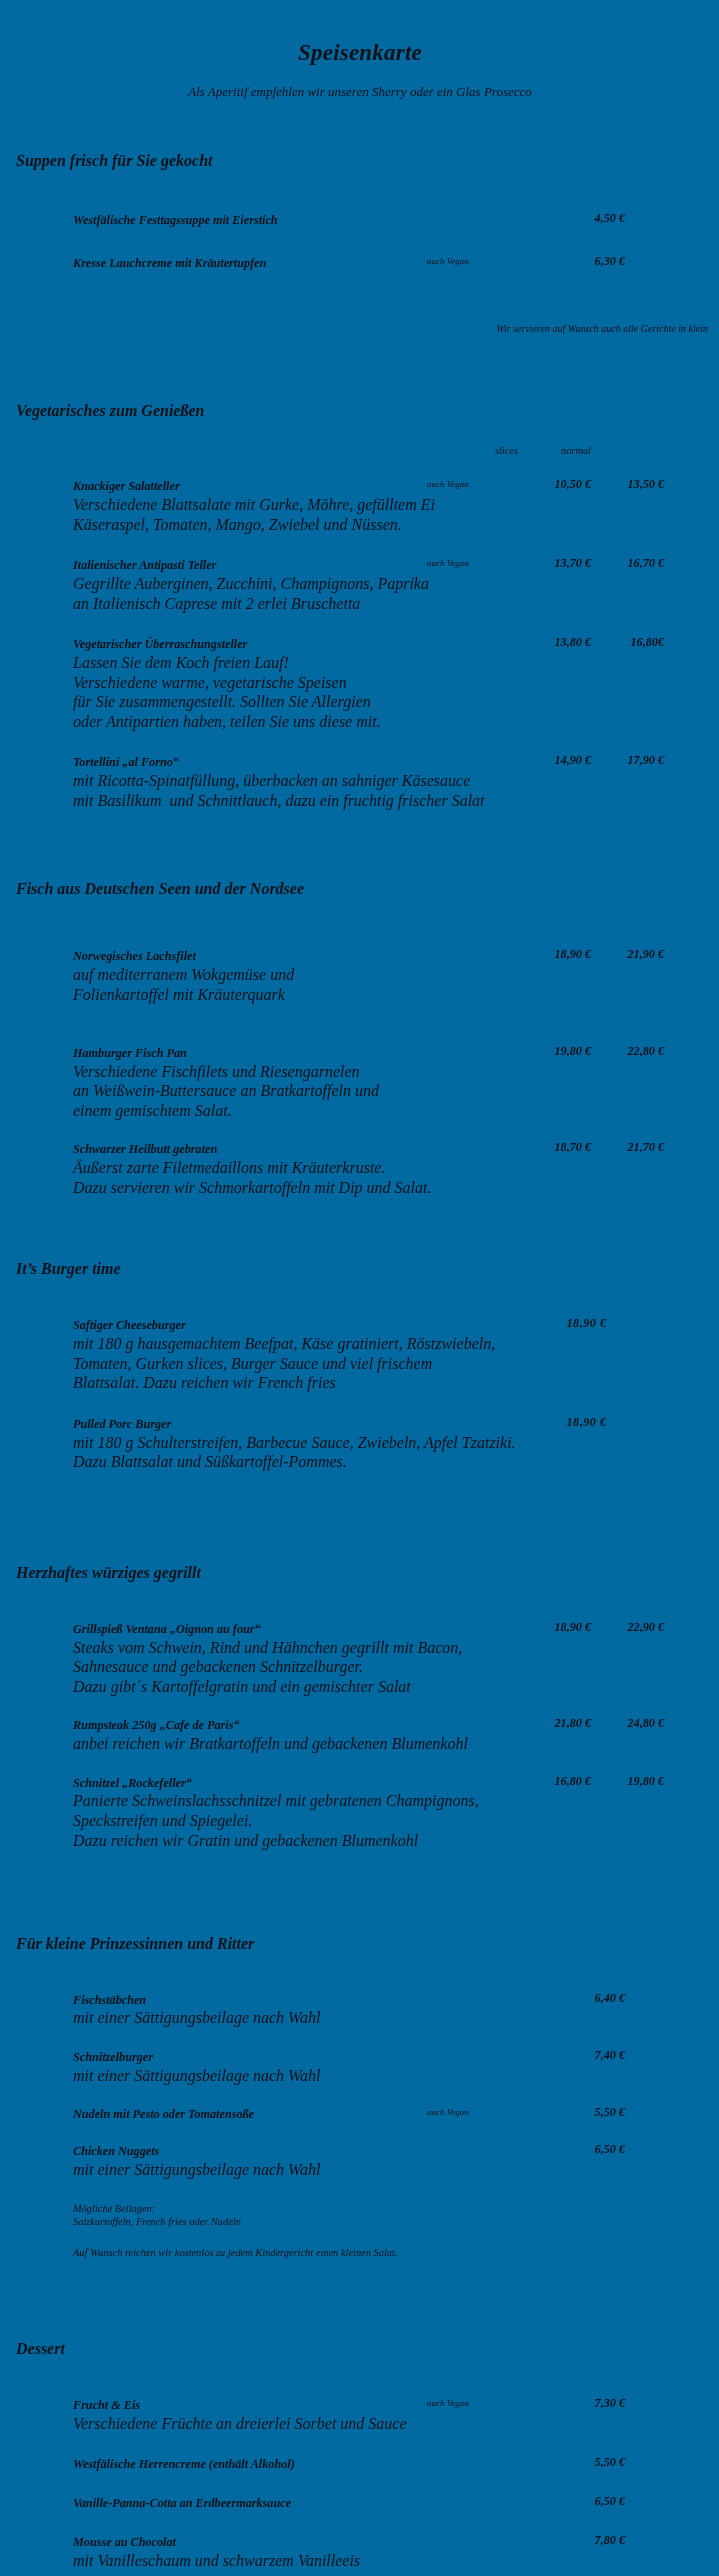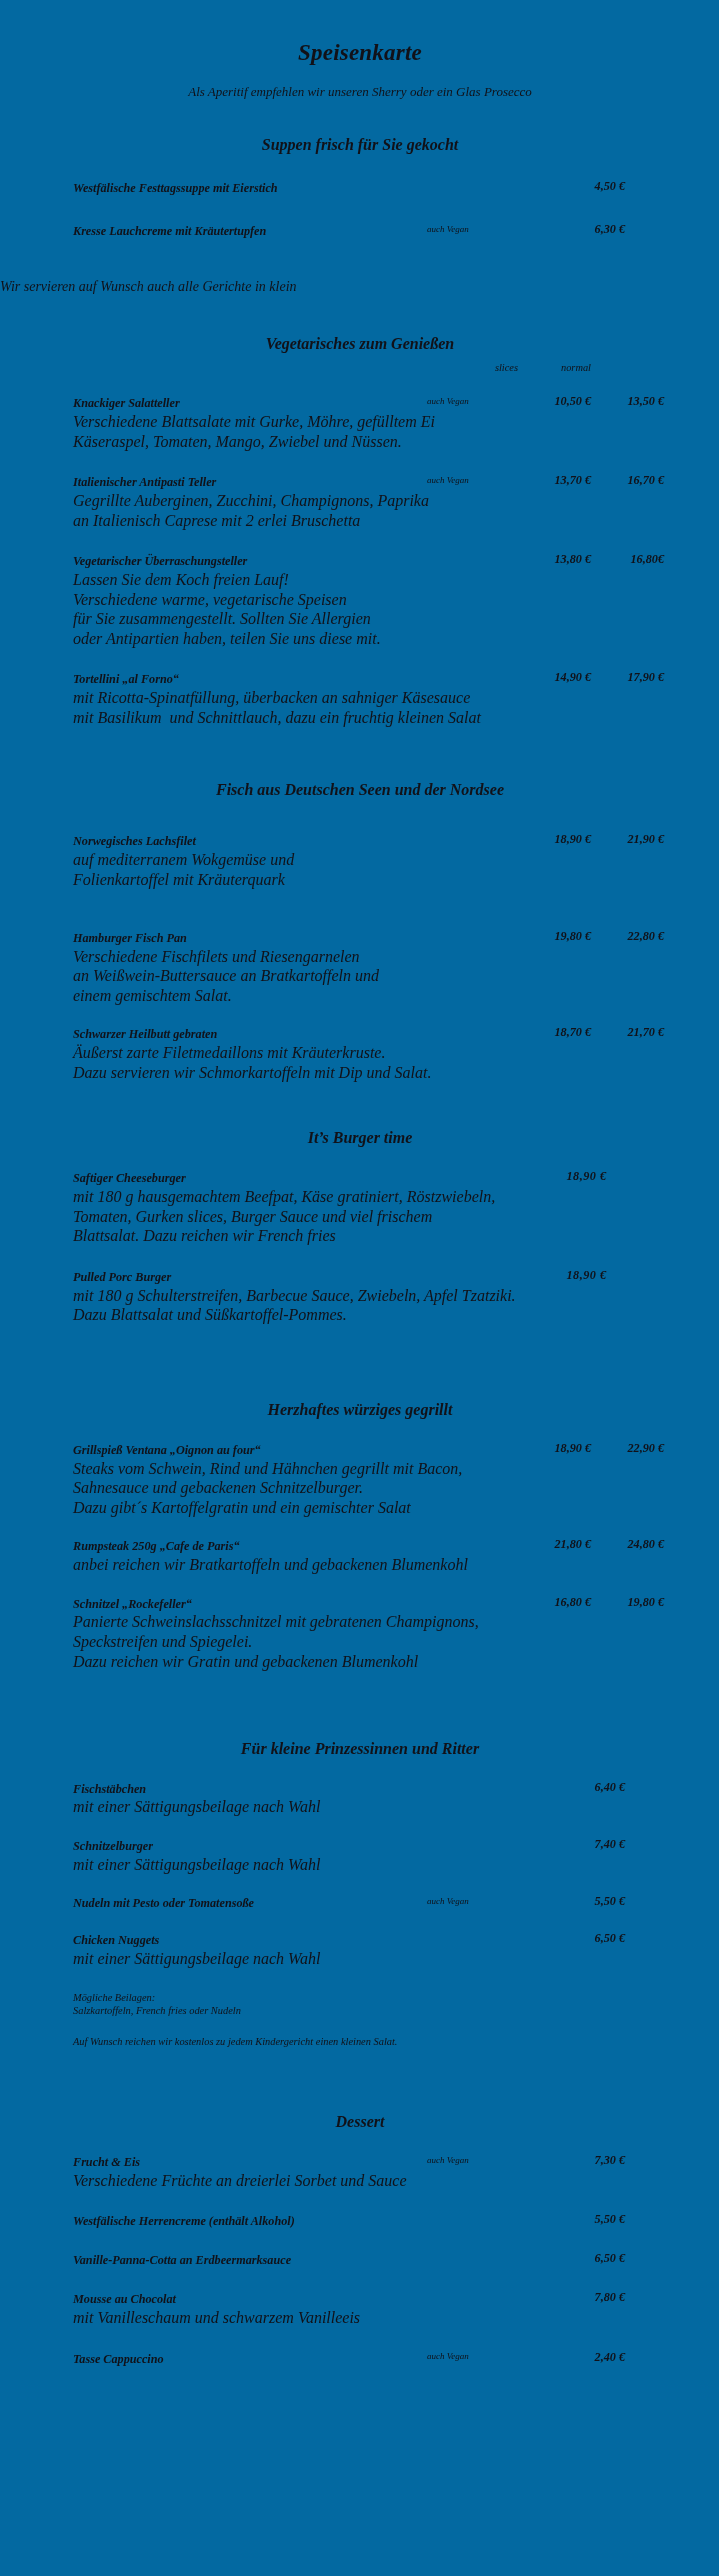--- a/index.html
+++ b/index.html
@@ -35,31 +35,31 @@
     margin: 0;
   }
   .aperitif {
     text-align: center;
     font-size: 13px;
     font-style: italic;
     margin: 0;
     padding-top: 18px;
   }
   .section-heading {
-    text-align: center;
+    text-align: left;
     font-size: 16px;
     font-weight: bold;
     font-style: italic;
-    margin: 0;
+    margin: 16px;
   }
   .note-center {
-    text-align: left;
-    font-size: 14px;
-    font-style: italic;
-    margin: 0;
+    text-align: right;
+    font-size: 10px;
+    font-style: italic;
+    margin: 12px;
   }
 
   
   .items {
     margin: 0;
     padding: 0;
     list-style: none;
   }
   .item {
     position: relative;
@@ -249,21 +249,21 @@
     <li class="sp-24"></li>
 
     <li class="item">
       <div class="item-head">
         <span class="item-name">Tortellini   „al Forno“</span>
         <span class="price klein">14,90 €</span>
         <span class="price normal">17,90 €</span>
       </div>
       <div class="item-desc">
         <div>mit Ricotta-Spinatfüllung, überbacken an sahniger Käsesauce</div>
-        <div>mit Basilikum  und Schnittlauch, dazu ein fruchtig kleinen Salat</div>
+        <div>mit Basilikum  und Schnittlauch, dazu ein fruchtig frischer Salat</div>
       </div>
     </li>
   </ul>
 
   <div class="sp-60"></div>
 
   <h2 class="section-heading">Fisch aus Deutschen Seen und der Nordsee</h2>
   <div class="sp-36"></div>
   <ul class="items">
 

